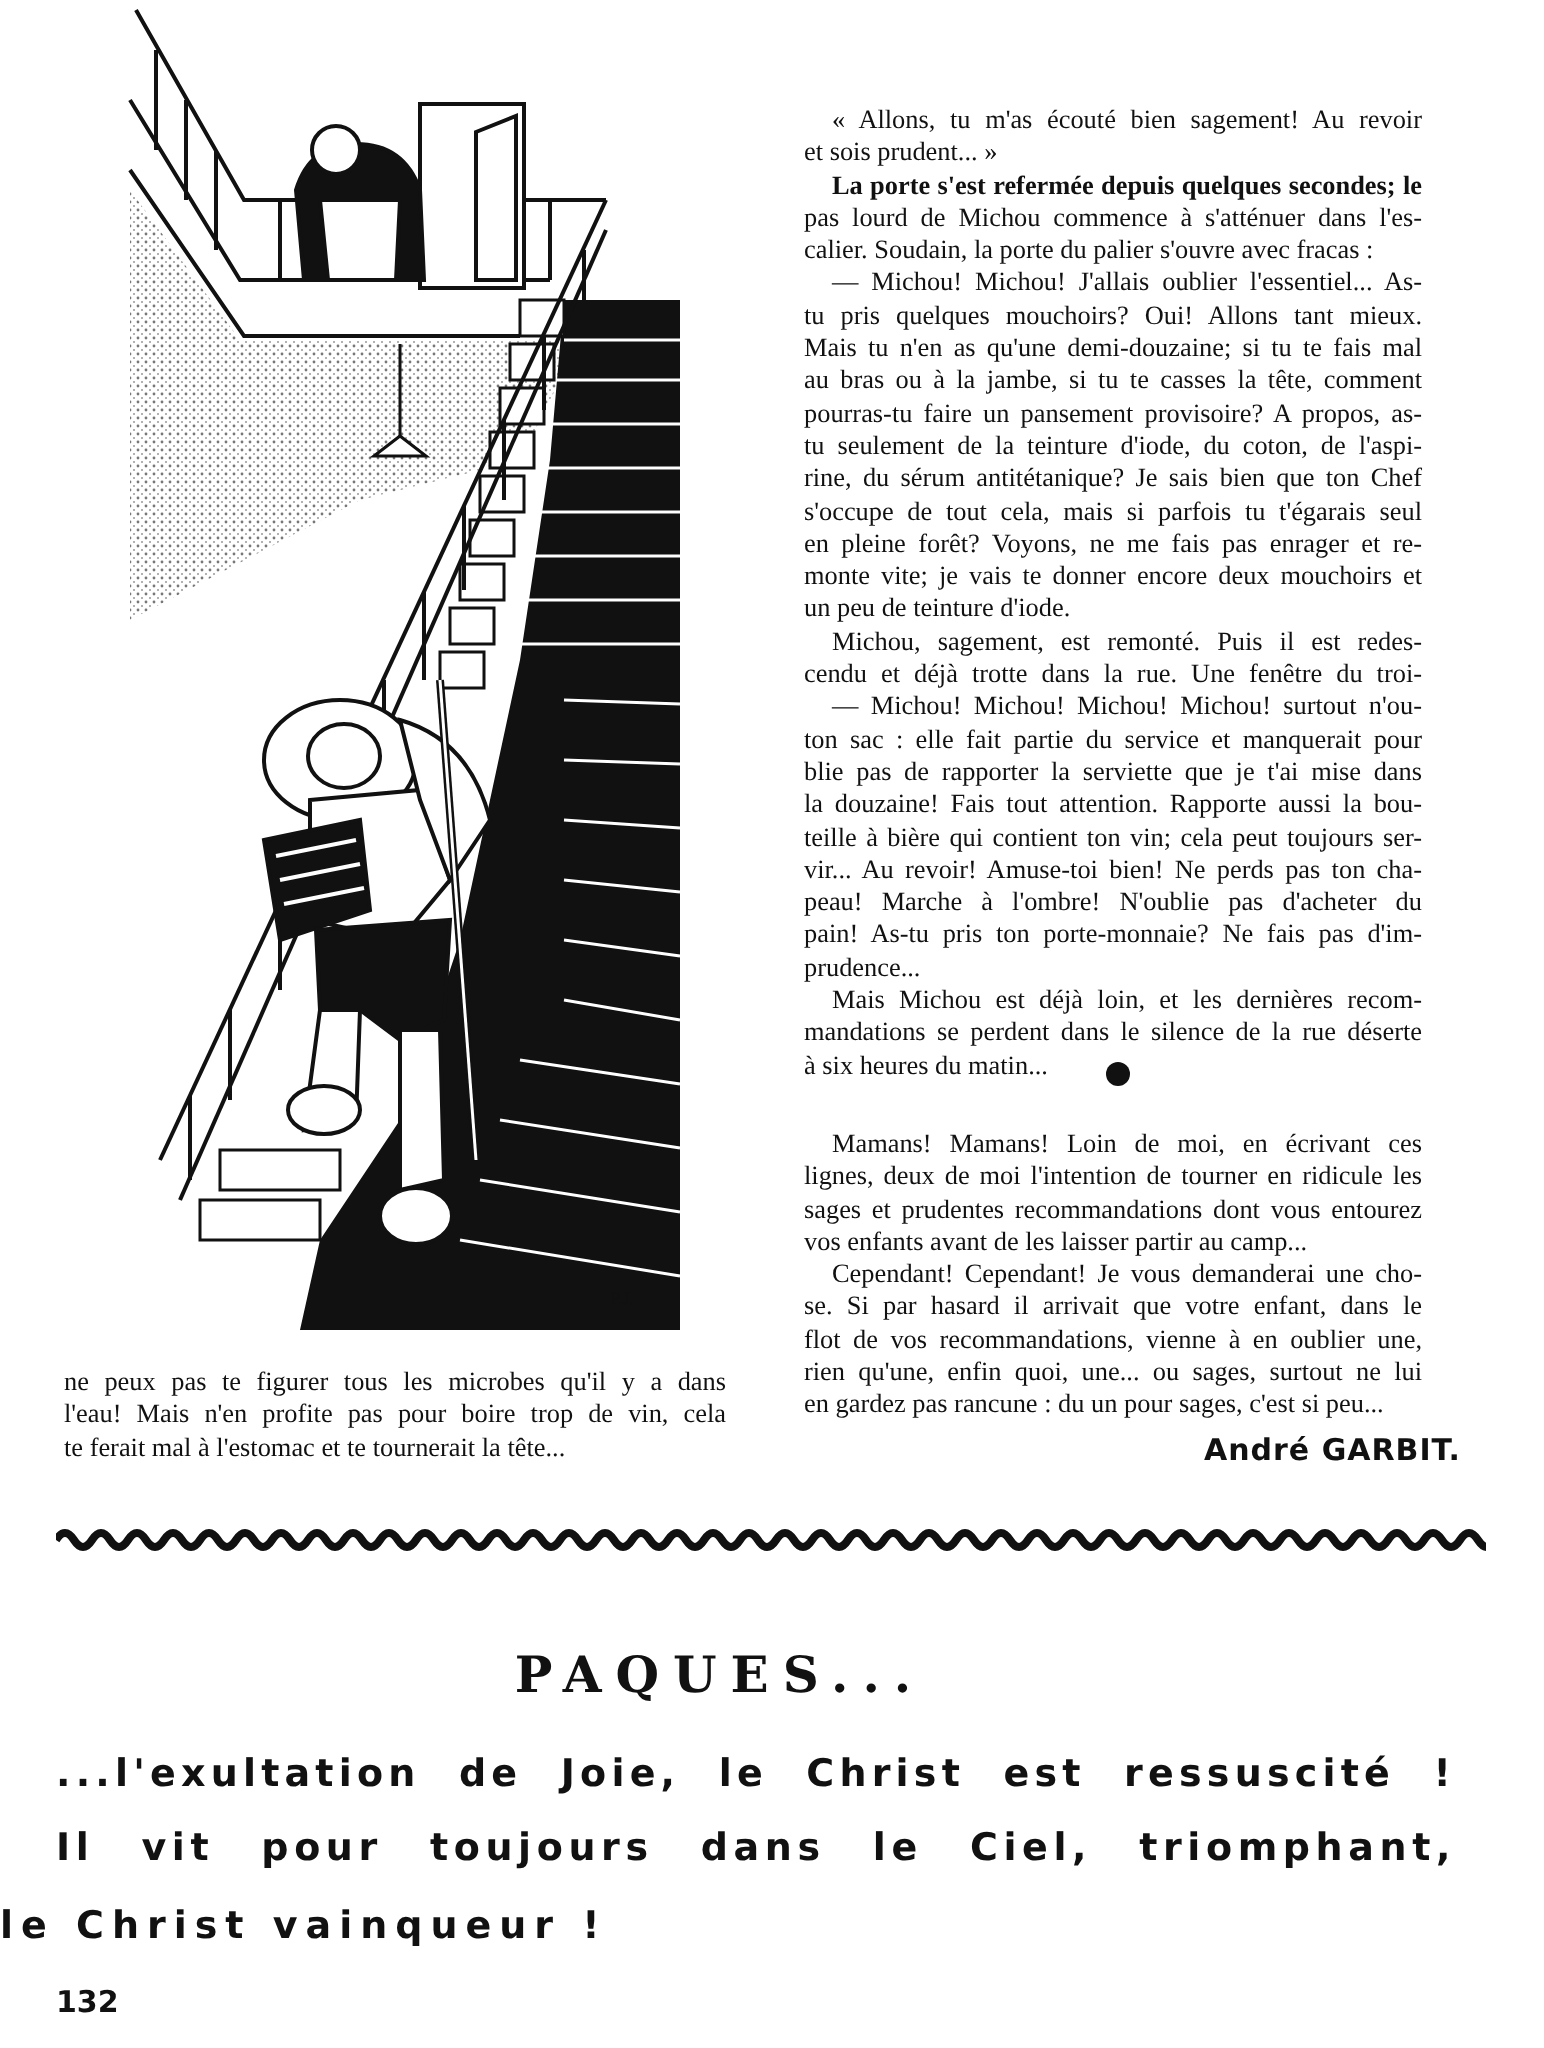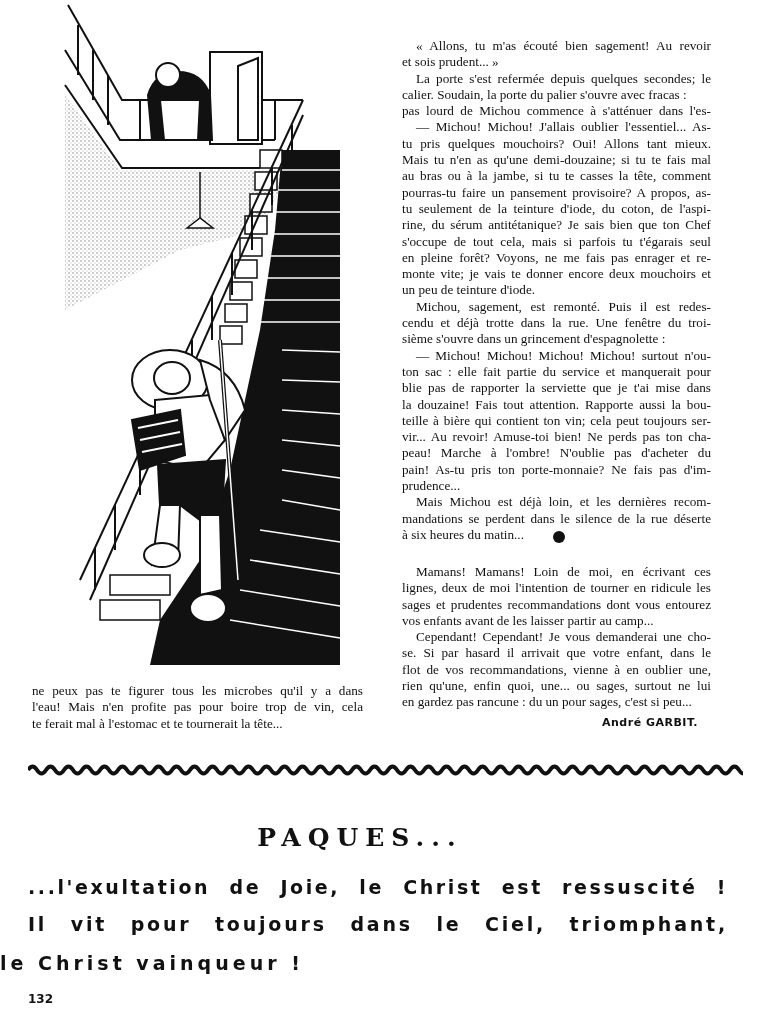--- a/index.html
+++ b/index.html
@@ -2,33 +2,33 @@
 <html><head>
 <meta charset="utf-8">
 <style>
   html, body { margin: 0; padding: 0; background: #ffffff; }
   body { width: 772px; height: 1024px; position: relative; overflow: hidden; color: #111; font-family: "Liberation Serif", serif; }
   .illus { position: absolute; left: 60px; top: 0; width: 300px; height: 665px; }
   .col-text { position: absolute; font-size: 13.2px; line-height: 16.3px; text-align: justify; }
   .col-text p { margin: 0; text-indent: 14px; }
   .line { display: block; text-align: justify; text-align-last: justify; white-space: nowrap; }
   .line.last { text-align-last: left; }
-  #right-col { left: 388px; top: 38px; width: 323px; }
+  #right-col { left: 388px; top: 52px; width: 323px; }
   #right-col2 { left: 388px; top: 564px; width: 323px; }
   #left-col { left: 32px; top: 683px; width: 331px; }
   .bullet { position: absolute; left: 553px; top: 531px; width: 12px; height: 12px; border-radius: 50%; background: #111; }
-  .signature { position: absolute; left: 602px; top: 716px; font-family: "DejaVu Sans", sans-serif; font-weight: bold; font-size: 11px; letter-spacing: 0.5px; }
+  .signature { position: absolute; left: 602px; top: 716px; font-family: "DejaVu Sans", sans-serif; font-weight: bold; font-size: 15px; letter-spacing: 0.5px; }
   .wave { position: absolute; left: 28px; top: 760px; width: 715px; height: 20px; }
   .title { position: absolute; left: 0; width: 720px; top: 823px; text-align: center; font-family: "DejaVu Serif", serif; font-weight: bold; font-size: 25px; letter-spacing: 7px; }
   .slogan { position: absolute; left: 28px; width: 700px; font-family: "DejaVu Sans", sans-serif; font-weight: bold; font-size: 19px; white-space: nowrap; }
   .slogan.j { text-align: justify; text-align-last: justify; }
   #slogan1 { top: 876px; letter-spacing: 2.6px; }
   #slogan2 { top: 913px; letter-spacing: 2.8px; }
   #slogan3 { top: 952px; left: 0; width: 772px; text-align: left; letter-spacing: 4px; }
-  .pagenum { position: absolute; left: 28px; top: 992px; font-family: "DejaVu Sans", sans-serif; font-weight: bold; font-size: 12px; }
+  .pagenum { position: absolute; left: 28px; top: 992px; font-family: "DejaVu Sans", sans-serif; font-weight: bold; font-size: 15px; }
 </style>
 </head>
 <body>
 
 <svg class="illus" viewBox="0 0 300 665" xmlns="http://www.w3.org/2000/svg">
   <defs>
     <pattern id="stipple" width="4" height="4" patternUnits="userSpaceOnUse">
       <rect width="4" height="4" fill="#fff"></rect>
       <circle cx="1" cy="1" r="0.7" fill="#777"></circle>
       <circle cx="3" cy="3" r="0.5" fill="#999"></circle>
@@ -139,41 +139,40 @@
   </g>
   <text x="245" y="652" font-size="9" font-family="Liberation Serif, serif" fill="#111">P.J.</text>
 </svg>
 
 <div id="right-col" class="col-text">
     <p>
       <span class="line" style="padding-left: 14px;">« Allons, tu m'as écouté bien sagement! Au revoir</span>
       <span class="line last">et sois prudent... »</span>
     </p>
     <p>
-      <span class="line" style="padding-left: 14px;">La porte s'est refermée depuis quelques secondes; le</span>
+      <span class="line" style="padding-left: 14px; font-weight: bold;">La porte s'est refermée depuis quelques secondes; le</span>
+      <span class="line">pas lourd de Michou commence à s'atténuer dans l'es-</span>
       <span class="line last">calier. Soudain, la porte du palier s'ouvre avec fracas :</span>
-      <span class="line">pas lourd de Michou commence à s'atténuer dans l'es-</span>
     </p>
     <p>
       <span class="line" style="padding-left: 14px;">— Michou! Michou! J'allais oublier l'essentiel... As-</span>
       <span class="line">tu pris quelques mouchoirs? Oui! Allons tant mieux.</span>
       <span class="line">Mais tu n'en as qu'une demi-douzaine; si tu te fais mal</span>
       <span class="line">au bras ou à la jambe, si tu te casses la tête, comment</span>
       <span class="line">pourras-tu faire un pansement provisoire? A propos, as-</span>
       <span class="line">tu seulement de la teinture d'iode, du coton, de l'aspi-</span>
       <span class="line">rine, du sérum antitétanique? Je sais bien que ton Chef</span>
       <span class="line">s'occupe de tout cela, mais si parfois tu t'égarais seul</span>
       <span class="line">en pleine forêt? Voyons, ne me fais pas enrager et re-</span>
       <span class="line">monte vite; je vais te donner encore deux mouchoirs et</span>
       <span class="line last">un peu de teinture d'iode.</span>
     </p>
     <p>
       <span class="line" style="padding-left: 14px;">Michou, sagement, est remonté. Puis il est redes-</span>
       <span class="line">cendu et déjà trotte dans la rue. Une fenêtre du troi-</span>
-      <span class="line last">sième s'ouvre dans un grincement d'espagnolette :</span>
     </p>
     <p>
       <span class="line" style="padding-left: 14px;">— Michou! Michou! Michou! Michou! surtout n'ou-</span>
       <span class="line">ton sac : elle fait partie du service et manquerait pour</span>
       <span class="line">blie pas de rapporter la serviette que je t'ai mise dans</span>
       <span class="line">la douzaine! Fais tout attention. Rapporte aussi la bou-</span>
       <span class="line">teille à bière qui contient ton vin; cela peut toujours ser-</span>
       <span class="line">vir... Au revoir! Amuse-toi bien! Ne perds pas ton cha-</span>
       <span class="line">peau! Marche à l'ombre! N'oublie pas d'acheter du</span>
       <span class="line">pain! As-tu pris ton porte-monnaie? Ne fais pas d'im-</span>

